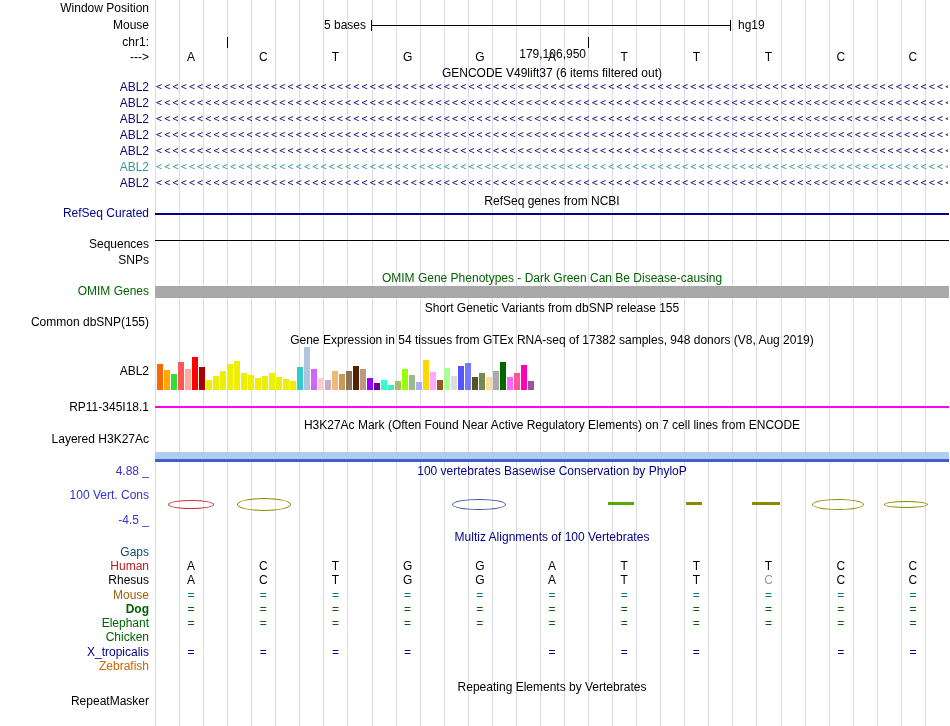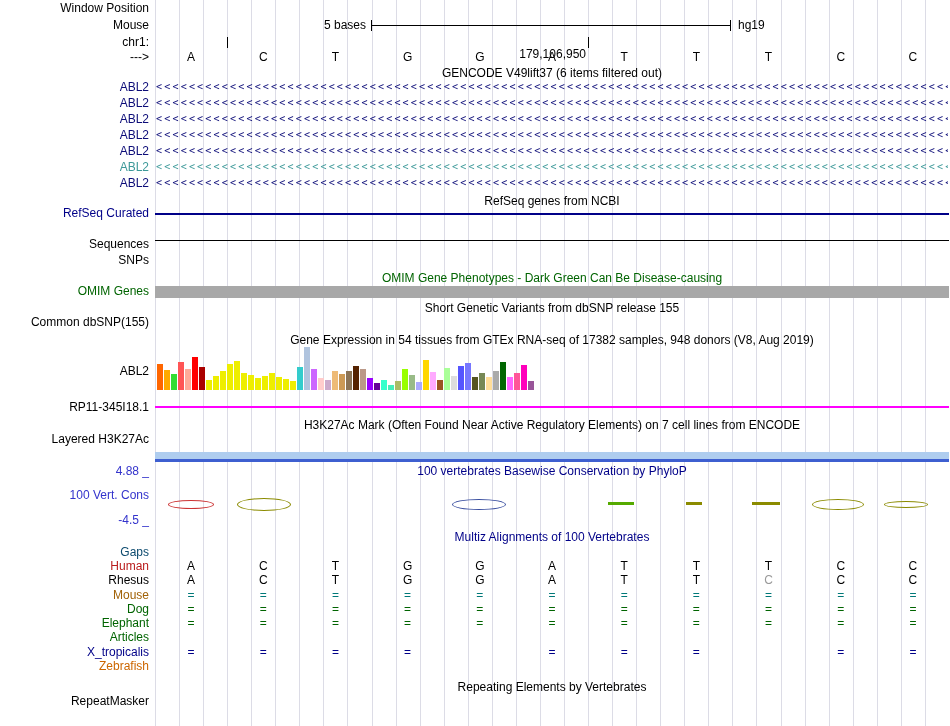--- a/index.html
+++ b/index.html
@@ -212,21 +212,21 @@
       <span style="left: 180.455px;">=</span>
       <span style="left: 252.636px;">=</span>
       <span style="left: 324.818px;">=</span>
       <span style="left: 397px;">=</span>
       <span style="left: 469.182px;">=</span>
       <span style="left: 541.364px;">=</span>
       <span style="left: 613.545px;">=</span>
       <span style="left: 685.727px;">=</span>
       <span style="left: 757.909px;">=</span>
     </div>
-  <div class="lbl" style="top: 603px; color: rgb(0, 100, 0);">Dog</div>
+  <div class="lbl" style="top: 603px; color: rgb(0, 100, 0); font-weight: bold;">Dog</div>
   <div class="baserow" style="top: 603px; color: rgb(0, 100, 0);">
       <span style="left: 36.0909px;">=</span>
       <span style="left: 108.273px;">=</span>
       <span style="left: 180.455px;">=</span>
       <span style="left: 252.636px;">=</span>
       <span style="left: 324.818px;">=</span>
       <span style="left: 397px;">=</span>
       <span style="left: 469.182px;">=</span>
       <span style="left: 541.364px;">=</span>
       <span style="left: 613.545px;">=</span>
@@ -240,21 +240,21 @@
       <span style="left: 180.455px;">=</span>
       <span style="left: 252.636px;">=</span>
       <span style="left: 324.818px;">=</span>
       <span style="left: 397px;">=</span>
       <span style="left: 469.182px;">=</span>
       <span style="left: 541.364px;">=</span>
       <span style="left: 613.545px;">=</span>
       <span style="left: 685.727px;">=</span>
       <span style="left: 757.909px;">=</span>
     </div>
-  <div class="lbl" style="top: 631px; color: rgb(0, 100, 0);">Articles</div>
+  <div class="lbl" style="top: 631px; color: rgb(0, 100, 0);">Chicken</div>
   <div class="baserow" style="top: 631px; color: rgb(0, 100, 0);"></div>
   <div class="lbl" style="top: 646px; color: rgb(0, 0, 136);">X_tropicalis</div>
   <div class="baserow" style="top: 646px; color: rgb(0, 0, 136);">
       <span style="left: 36.0909px;">=</span>
       <span style="left: 108.273px;">=</span>
       <span style="left: 180.455px;">=</span>
       <span style="left: 252.636px;">=</span>
       <span style="left: 397px;">=</span>
       <span style="left: 469.182px;">=</span>
       <span style="left: 541.364px;">=</span>

